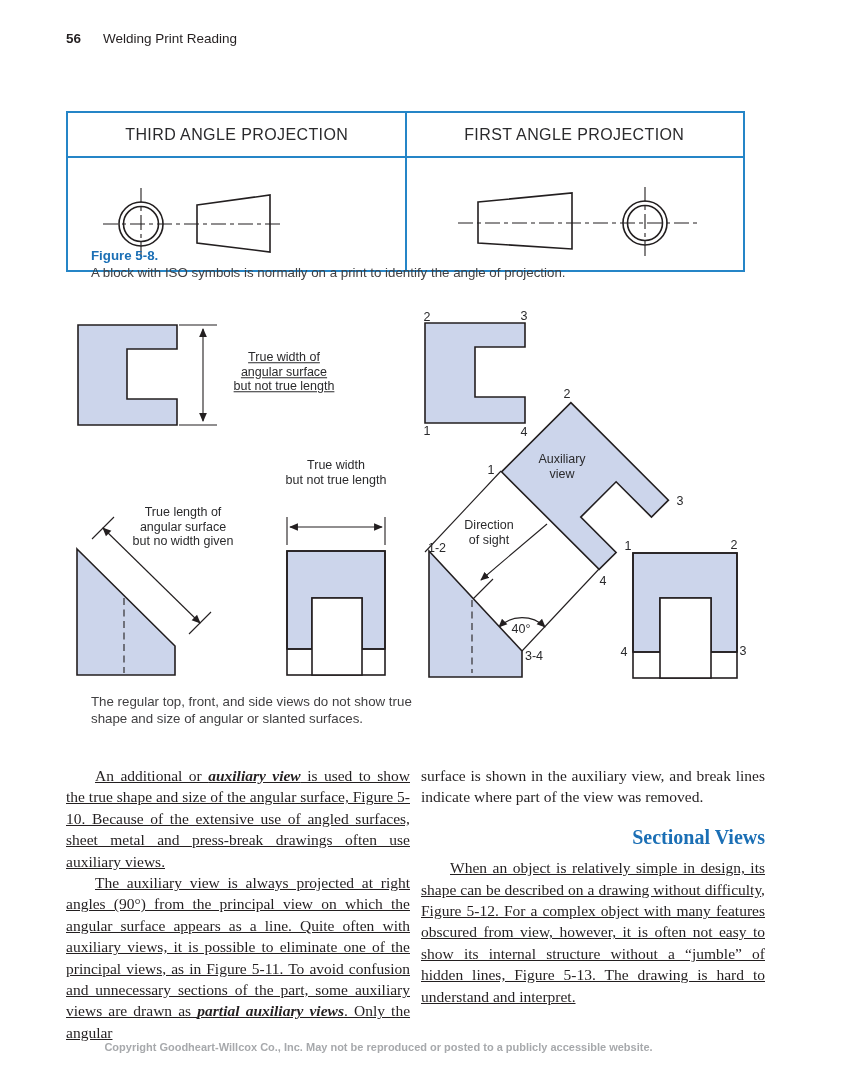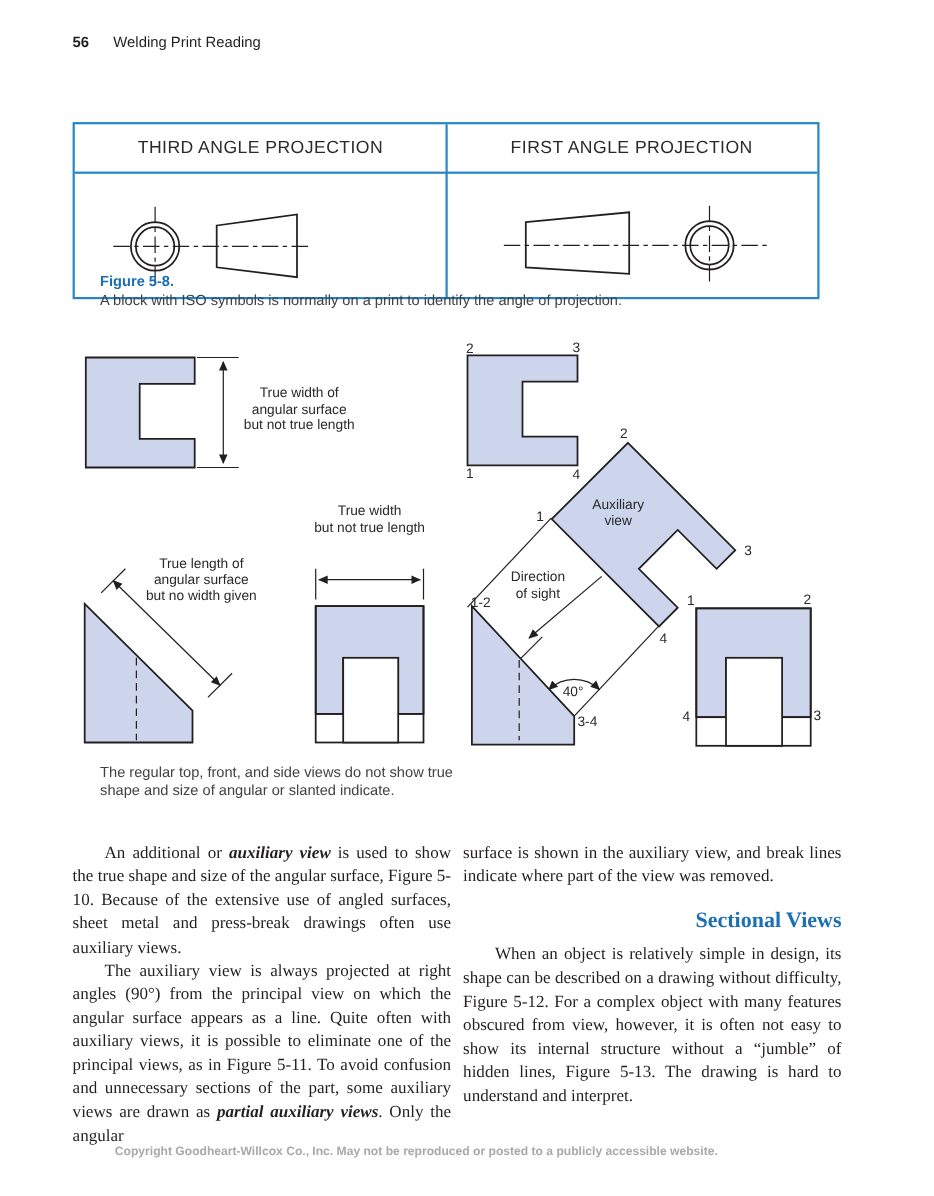--- a/index.html
+++ b/index.html
@@ -45,21 +45,21 @@
   .thin{fill:none;stroke:var(--line);stroke-width:1.1;}
   .dashed{stroke-dasharray:7 4.5;}
   .dashdot{stroke-dasharray:15 4 4 4;}
 
   
   .col{position:absolute;top:765px;width:344px;font-family:"Liberation Serif",serif;
        font-size:15.5px;line-height:21.4px;text-align:justify;color:#231f20;}
   .col-left{left:66px;}
   .col-right{left:421px;}
   .col p{margin:0;}
-  .col p.indent{text-indent:29px;}
+  .col p.indent{text-indent:29px;text-decoration:underline;}
   .bi{font-weight:bold;font-style:italic;}
   .sec-heading{font-family:"Liberation Serif",serif;font-weight:bold;font-size:20px;
                color:var(--accent);margin:19px 0 9px 0;text-align:right;}
 
   
   .footer{left:0;top:1041px;width:757px;text-align:center;font-size:11px;color:var(--footer-gray);font-weight:bold;}
 </style>
 </head>
 <body>
 
@@ -127,31 +127,31 @@
       <rect class="outline" x="227" y="241" width="98" height="124"></rect>
       <rect class="white-rect" x="252" y="288" width="50" height="77"></rect>
       <line class="outline" x1="227" y1="339" x2="252" y2="339"></line>
       <line class="outline" x1="302" y1="339" x2="325" y2="339"></line>
       <line class="thin" x1="227" y1="207" x2="227" y2="235"></line>
       <line class="thin" x1="325" y1="207" x2="325" y2="235"></line>
       <line class="thin" x1="230" y1="217" x2="322" y2="217" marker-start="url(#arr)" marker-end="url(#arr)"></line>
     </g>
   </svg>
 
-  <div class="dlabel" style="left:272px;top:372px;">True width of
+  <div class="dlabel" style="left:284px;top:372px;text-decoration:underline;">True width of
 angular surface
 but not true length</div>
   <div class="dlabel" style="left:183px;top:527px;">True length of
 angular surface
 but no width given</div>
   <div class="dlabel" style="left:336px;top:472px;">True width
 but not true length</div>
 
   <div class="abs caption cap9">
-    <span>The regular top, front, and side views do not show true shape and size of angular or slanted indicate.</span>
+    <span>The regular top, front, and side views do not show true shape and size of angular or slanted surfaces.</span>
   </div>
 
   <svg class="abs" style="left:415px;top:300px;" width="345" height="395" viewBox="0 0 345 395">
 
     <g>
       <polygon class="fill-shape" points="10,23 110,23 110,47 60,47 60,97 110,97 110,123 10,123"></polygon>
     </g>
 
     <g transform="rotate(45 170 186) translate(101 137)">
       <polygon class="fill-shape" points="0,0 138,0 138,24 88,24 88,74 138,74 138,98 0,98"></polygon>

